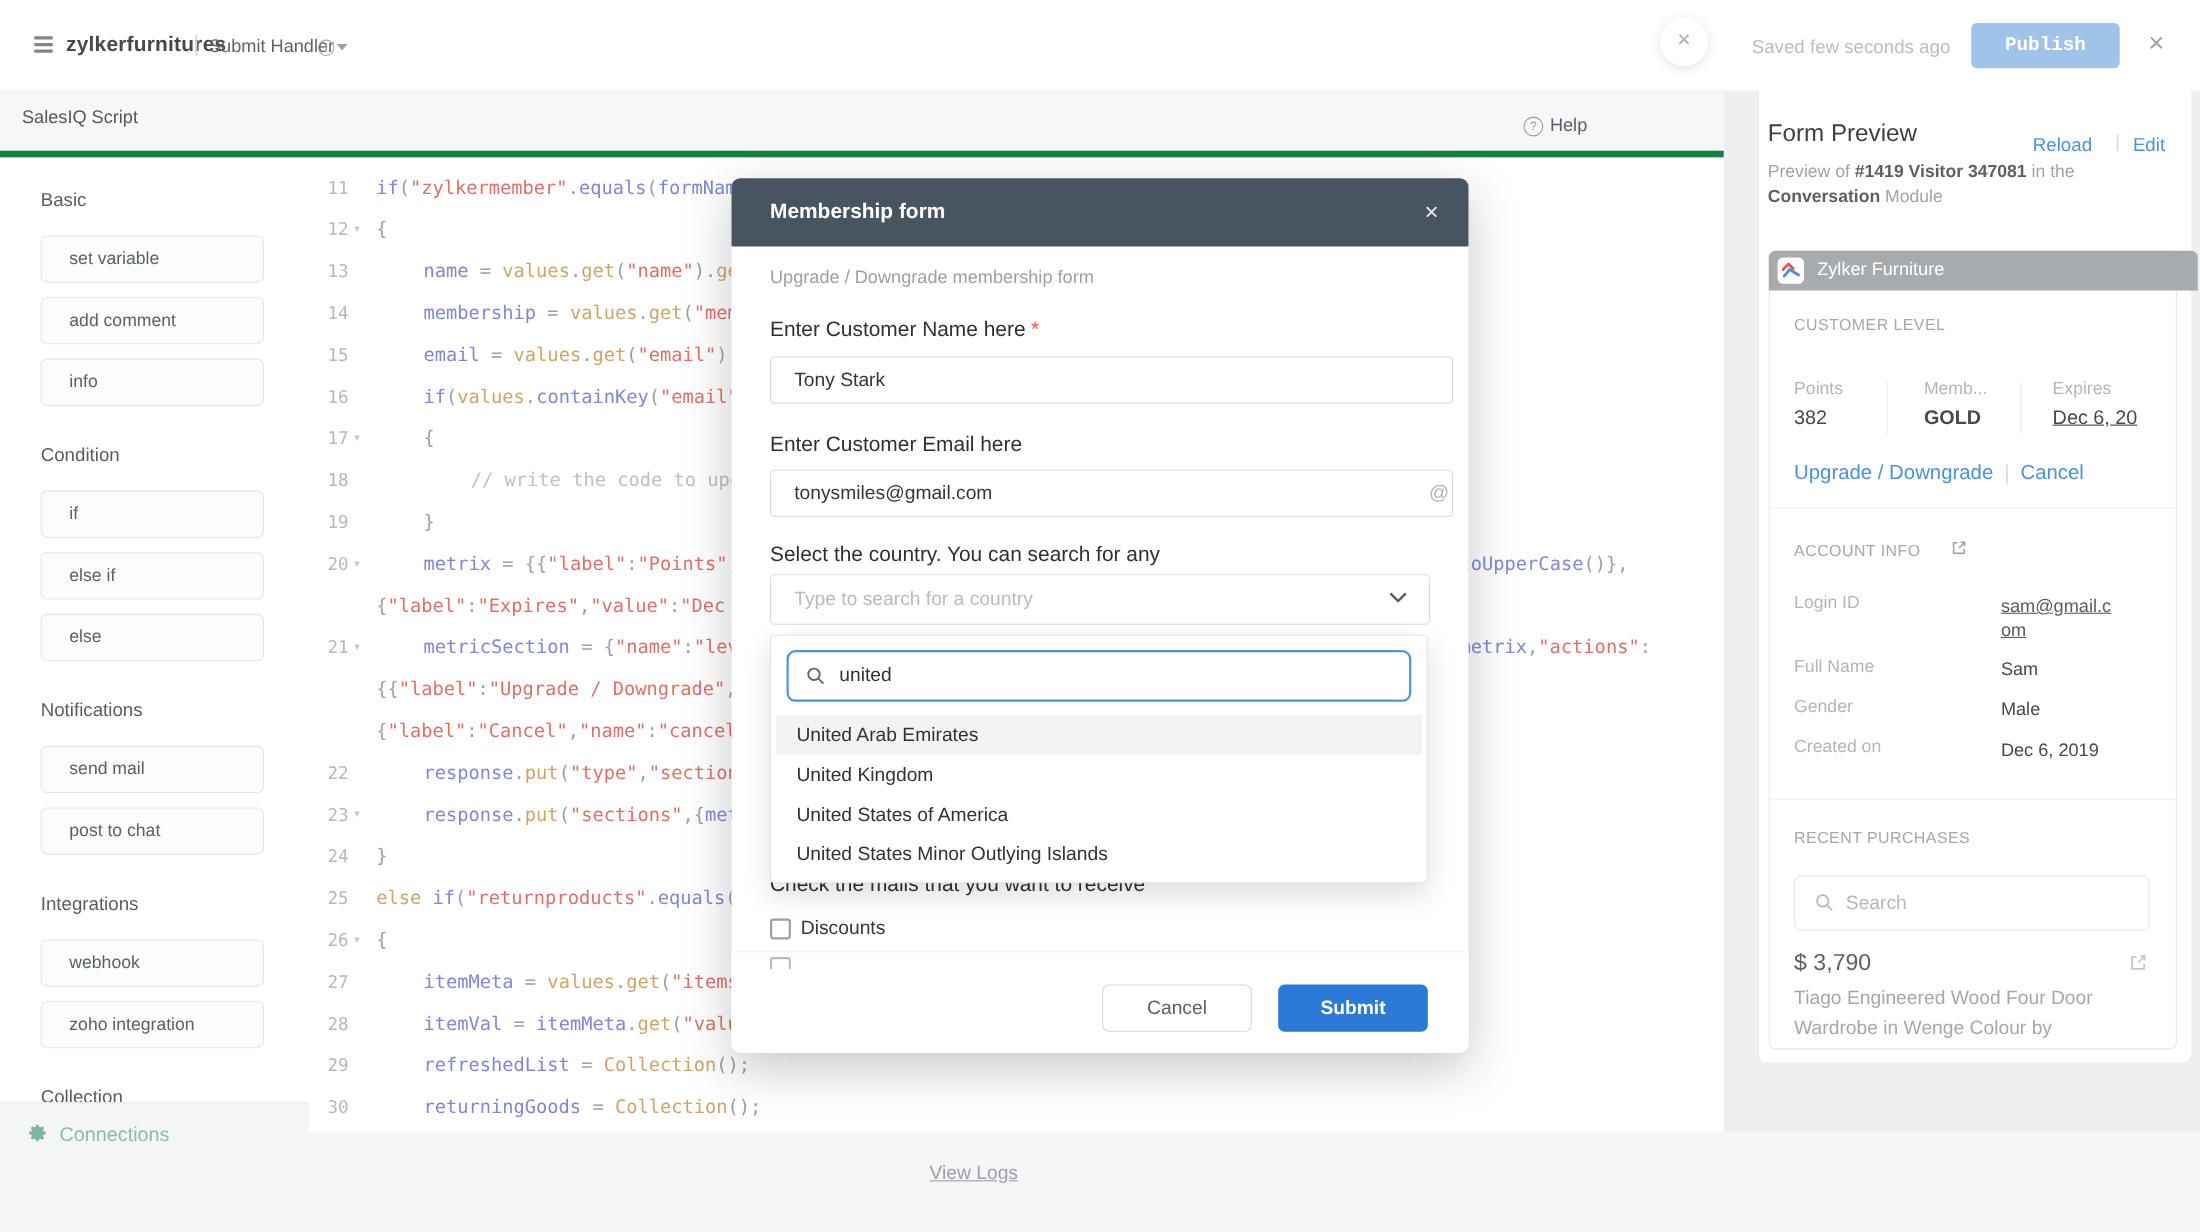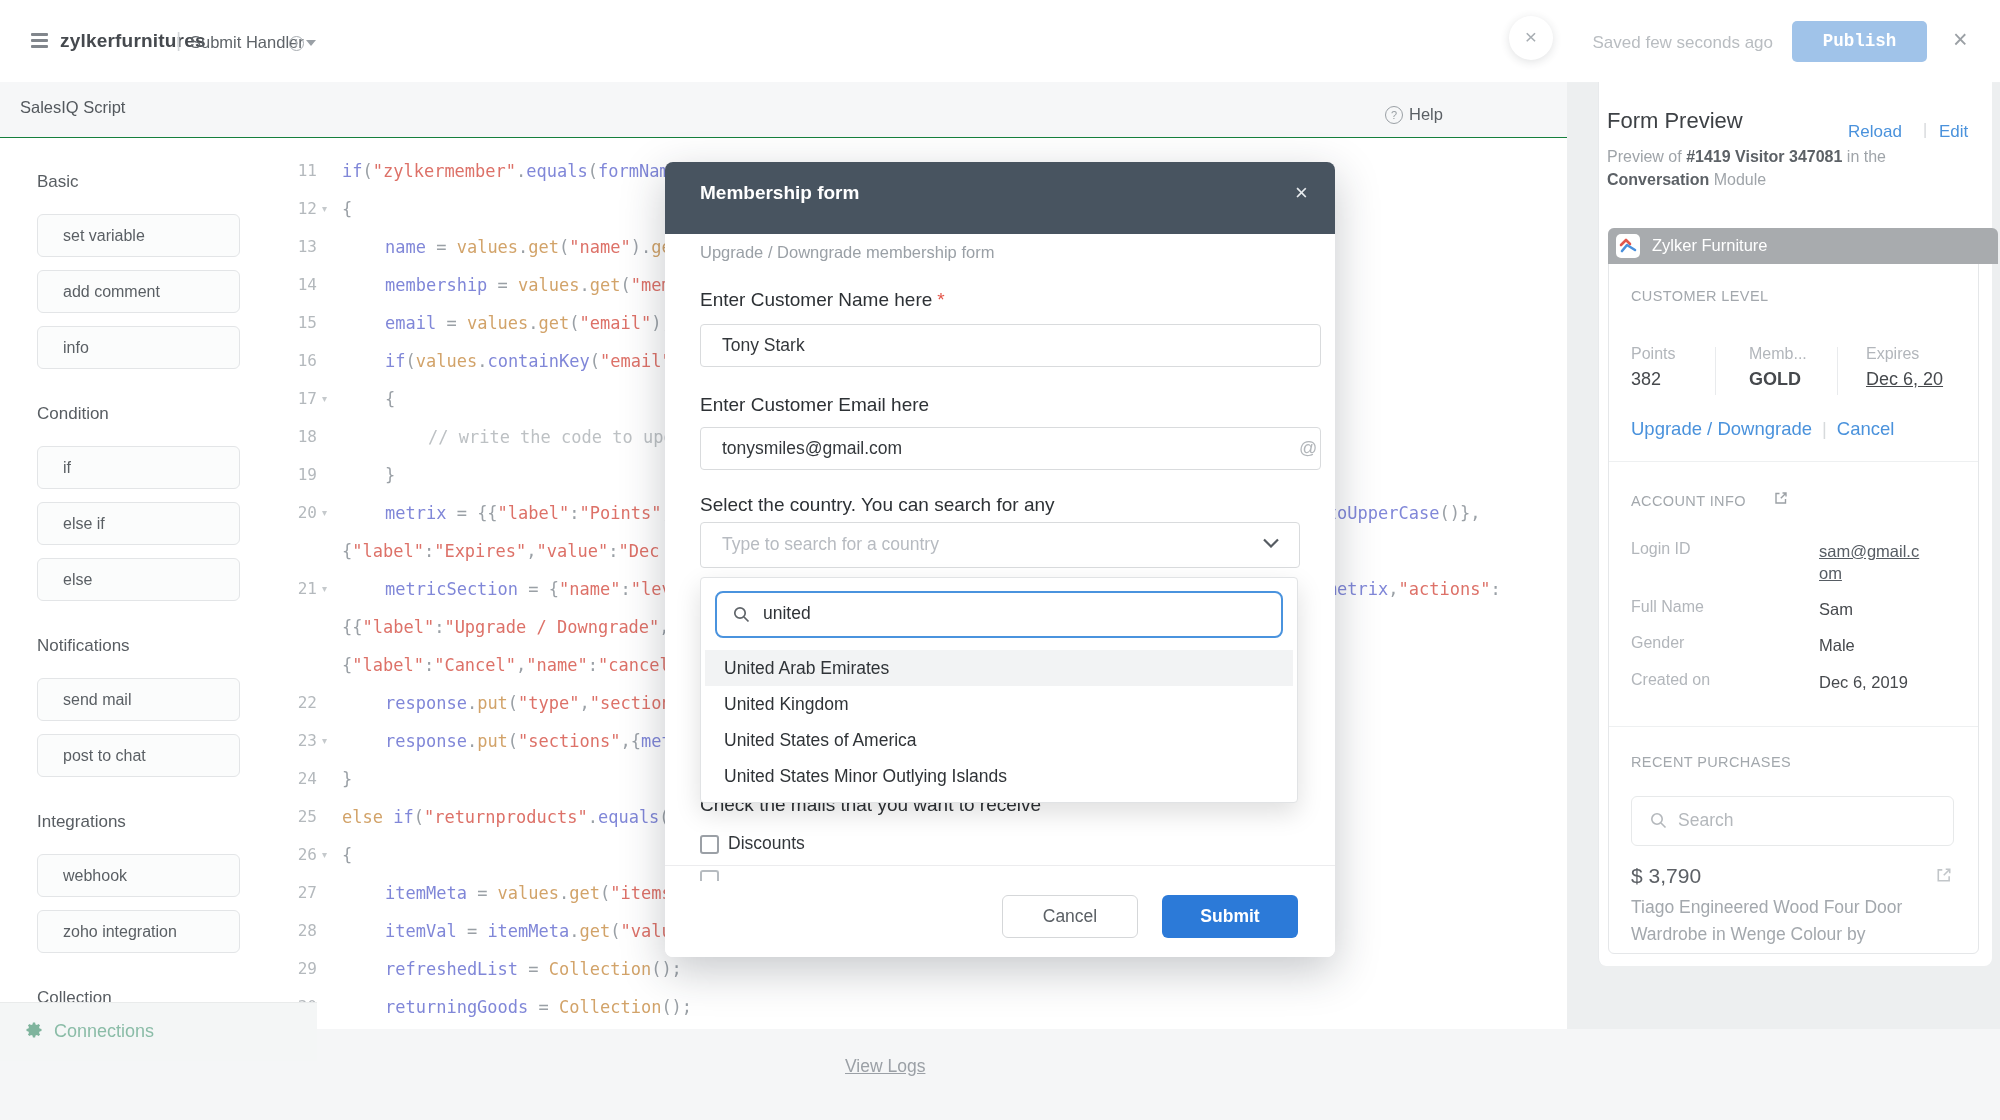--- a/index.html
+++ b/index.html
@@ -18,21 +18,21 @@
              font-size:10px;color:#a7acb1;text-align:center;line-height:13px;font-weight:700;}
   #handler-caret{left:306px;top:40px;width:0;height:0;border-left:5px solid transparent;
                  border-right:5px solid transparent;border-top:6px solid #9aa0a6;}
   #saved{left:1563px;top:33px;width:210px;text-align:right;font-size:17px;color:#b9bdc1;}
   #publish{left:1792px;top:21px;width:135px;height:41px;background:#a0c3e9;border-radius:5px;
            color:#ffffff;font-size:17.5px;font-weight:700;text-align:center;line-height:41px;cursor:pointer;font-family:Liberation Mono, monospace;}
   #tb-close{left:1953px;top:25px;font-size:25px;color:#9ba0a5;cursor:pointer;}
 
   
   #panel{left:0;top:82px;width:1567px;height:947px;background:#ffffff;}
-  #pheader{left:0;top:0;width:1567px;height:55px;background:#f6f7f8;border-bottom:1px solid #15803d;}
+  #pheader{left:0;top:0;width:1567px;height:55px;background:#f6f7f8;border-bottom:6px solid #15803d;}
   #ptitle{left:20px;top:16px;font-size:16.5px;color:#53585d;}
   #help-icon{left:1385px;top:24px;width:16px;height:16px;border:1.5px solid #9aa0a5;border-radius:50%;
              font-size:11px;color:#9aa0a5;text-align:center;line-height:16px;}
   #help-label{left:1409px;top:23px;font-size:16.5px;color:#5a5f64;}
   #close-circle{left:1509px;top:16px;width:44px;height:44px;background:#ffffff;border-radius:50%;
                 box-shadow:0 2px 10px rgba(40,50,60,.14);text-align:center;line-height:42px;
                 font-size:21px;color:#a7adb2;cursor:pointer;z-index:6;}
 
   
   #sidebar{left:37px;top:90px;width:203px;}
@@ -45,21 +45,21 @@
   #code{left:280px;top:70px;width:1280px;font-family:"DejaVu Sans Mono",monospace;font-size:17px;line-height:38px;}
   .crow{display:flex;height:38px;white-space:pre;}
   .lnum{width:37px;text-align:right;color:#b4b9bd;font-size:16px;flex:none;}
   .lcaret{width:20px;flex:none;font-size:10px;color:#c5c9cc;padding-left:5px;
           font-family:"Liberation Sans",sans-serif;}
   .lcode{flex:none;}
   .tk-pur{color:#8087d8;} .tk-orn{color:#d2a369;} .tk-str{color:#dd7168;}
   .tk-pun{color:#9aa0a6;} .tk-com{color:#bdc1c4;}
 
   
-  #conn-strip{left:0;top:920px;width:281px;height:58px;background:#f4f6f6;border-top:1px solid #e9ebeb;z-index:3;padding-left:36px;}
+  #conn-strip{left:0;top:920px;width:281px;height:58px;background:#f4f6f6;border-top:1px solid #e9ebeb;z-index:3;}
   #conn-gear{left:24px;top:17px;width:20px;height:20px;color:#7fb49d;}
   #conn-label{left:54px;top:18px;font-size:18px;color:#8abca7;}
 
   
   #bottom{left:0;top:1029px;width:2000px;height:91px;background:#f5f6f7;}
   #view-logs{left:845px;top:27px;font-size:17.5px;color:#9ba0a6;text-decoration:underline;cursor:pointer;}
 
   
   #rpanel{left:1598px;top:82px;width:393px;height:884px;background:#ffffff;border-left:1px solid #e8eaec;
           border-radius:0 0 8px 8px;}
@@ -96,21 +96,21 @@
   #rp-search{left:22px;top:567px;width:321px;height:48px;border:1px solid #e7e9ea;border-radius:6px;cursor:text;}
   #rp-search svg{position:absolute;left:18px;top:15px;color:#b4b8bc;}
   #rp-search-ph{position:absolute;left:46px;top:13px;font-size:17.5px;color:#b4b8bc;}
   #price{left:22px;top:635px;font-size:21px;color:#5d6166;font-weight:500;}
   #price-ext{left:327px;top:638px;width:16px;height:16px;color:#c2c6c9;cursor:pointer;}
   #product{left:22px;top:665px;width:300px;font-size:17.5px;line-height:27px;color:#a3a8ad;}
 
   
   #modal{left:665px;top:162px;width:670px;height:795px;background:#ffffff;border-radius:8px;
          box-shadow:0 14px 44px rgba(30,40,50,.25);z-index:20;}
-  #m-head{left:0;top:0;width:670px;height:72px;background:#485460;border-radius:8px 8px 0 0;}
+  #m-head{left:0;top:0;width:670px;height:62px;background:#485460;border-radius:8px 8px 0 0;}
   #m-title{left:35px;top:20px;font-size:19px;font-weight:700;color:#ffffff;}
   #m-close{left:630px;top:18px;font-size:22px;color:#e8ecef;cursor:pointer;}
   #m-subtitle{left:35px;top:81px;font-size:16.5px;color:#9aa0a6;}
   .m-label2{position:absolute;left:35px;font-size:19px;color:#2d3135;}
   .req{color:#e4564a;padding-left:5px;}
   .m-input{position:absolute;left:35px;width:598px;height:41px;border:1px solid #d9dbdd;border-radius:4px;
            font-size:17.5px;color:#33373b;line-height:41px;padding-left:21px;box-sizing:content-box;cursor:text;}
   #m-at{position:absolute;left:598px;top:0;font-size:18px;color:#b2b6ba;}
   #m-select{left:35px;top:360px;width:598px;height:44px;border:1px solid #d9dbdd;border-radius:4px;cursor:pointer;}
   #m-select-ph{position:absolute;left:21px;top:11px;font-size:17.5px;color:#b7bbc1;}

